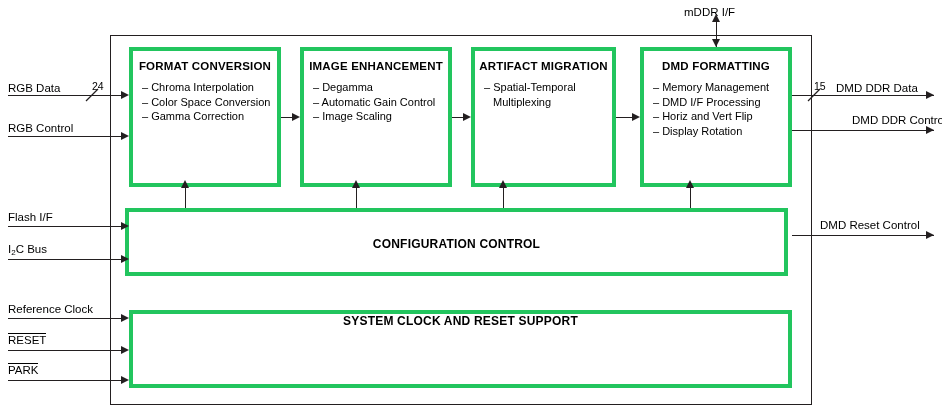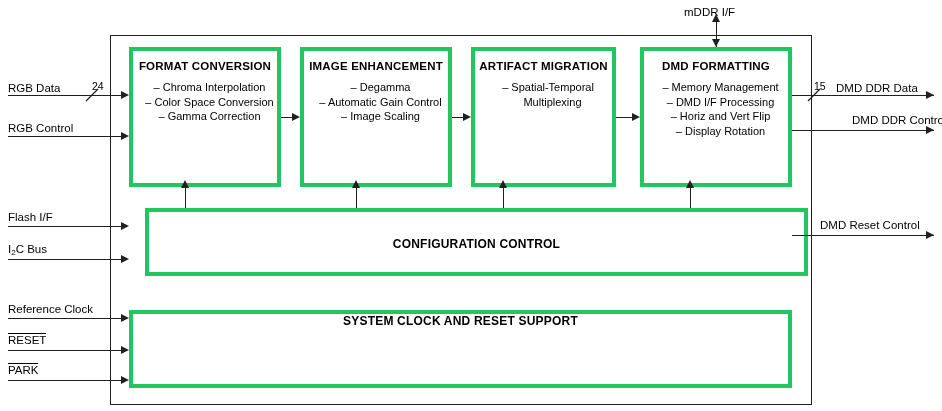--- a/index.html
+++ b/index.html
@@ -34,21 +34,21 @@
     letter-spacing:.2px;
     text-align:center;
     margin-top:9px;
     line-height:13px;
   }
   .bullets{
     margin:7px 0 0 9px;
     font-size:11px;
     line-height:14.5px;
   }
-  .bullets div{white-space:nowrap;text-align:center;}
+  .bullets div{white-space:nowrap;}
   .bullets .cont{padding-left:9px;}
 
   .wide-label{
     font-size:12px;font-weight:bold;text-align:center;
     letter-spacing:.2px;
   }
   .hline2{position:absolute;height:0;border-top:1.5px solid #231f20;}
   .vline2{position:absolute;width:0;border-left:1.5px solid #231f20;}
 
   
@@ -105,21 +105,21 @@
   <div class="block" style="left:640px;top:47px;width:152px;height:140px;">
     <div class="block-title">DMD FORMATTING</div>
     <div class="bullets">
       <div>– Memory Management</div>
       <div>– DMD I/F Processing</div>
       <div>– Horiz and Vert Flip</div>
       <div>– Display Rotation</div>
     </div>
   </div>
 
-  <div class="block" style="left:145px;top:208px;width:663px;height:68px;">
+  <div class="block" style="left:125px;top:208px;width:663px;height:68px;">
     <div class="wide-label" style="margin-top:25px;">CONFIGURATION CONTROL</div>
   </div>
 
   <div class="block" style="left:129px;top:310px;width:663px;height:78px;">
     <div class="wide-label" style="">SYSTEM CLOCK AND RESET SUPPORT</div>
   </div>
 
   <div class="hline2" style="left:281px;top:117px;width:12px;"></div>
   <div class="arr arr-r" style="left:292px;top:112.5px;"></div>
 

